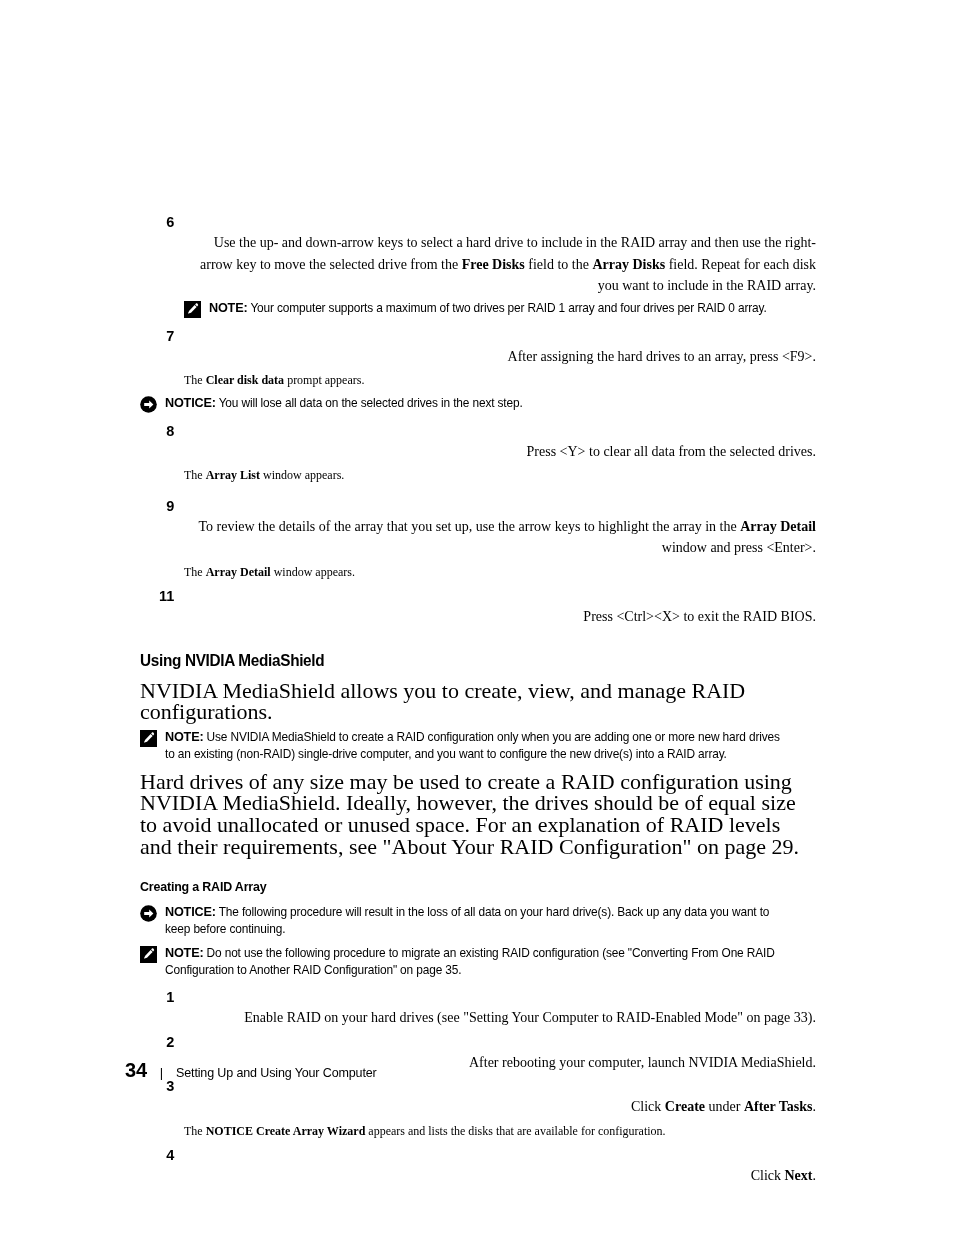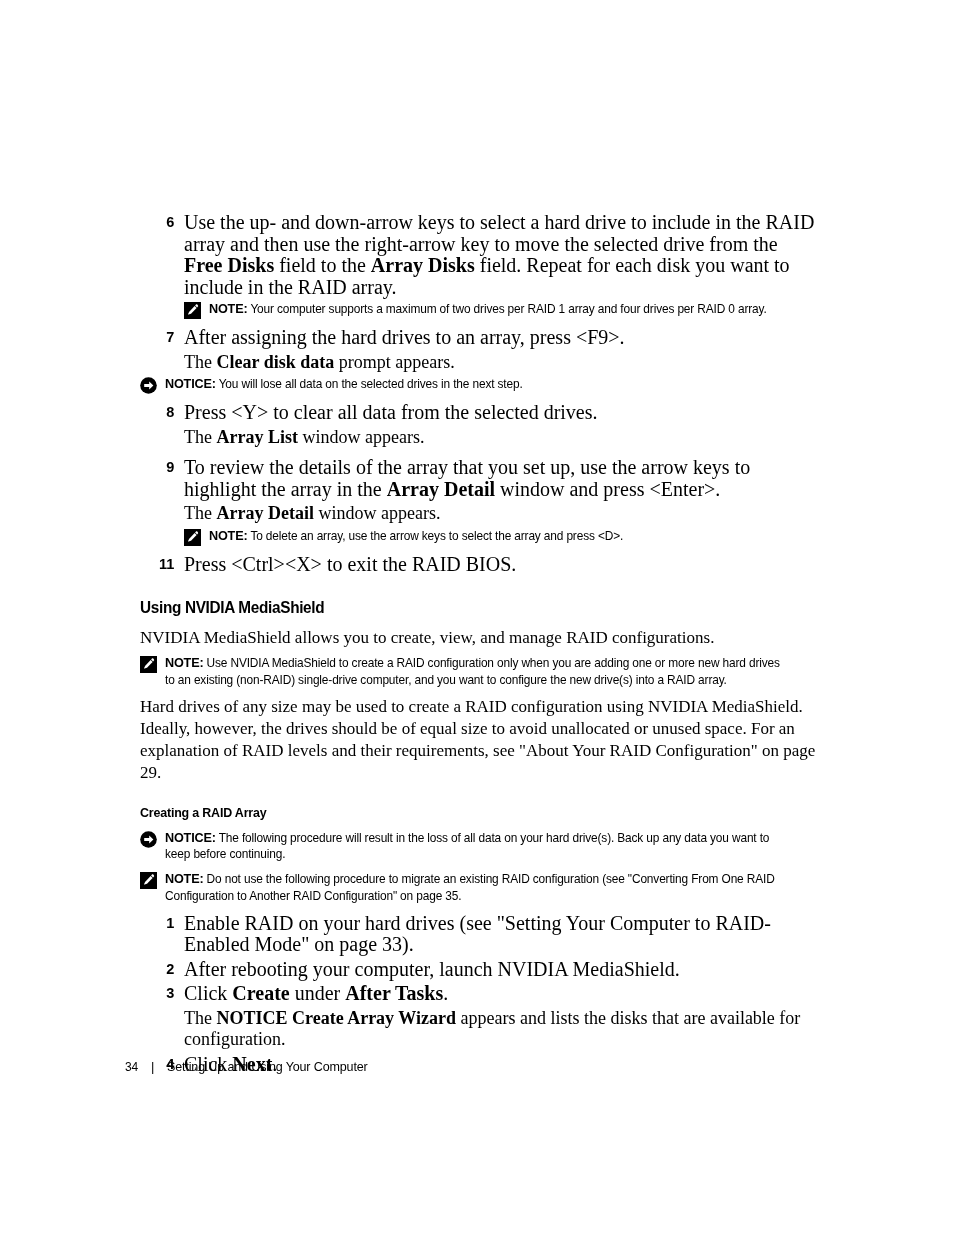--- a/index.html
+++ b/index.html
@@ -43,41 +43,42 @@
     text-align: right;
     padding-right: 10px;
     font-family: "Liberation Sans", "DejaVu Sans", sans-serif;
     font-weight: bold;
     font-size: 14.5px;
     line-height: 21.5px;
     letter-spacing: -0.2px;
   }
   .step-body {
     flex: 1 1 auto;
-    font-size: 20px;
+    font-size: 14px;
     line-height: 21.5px;
-    text-align: left;
+    text-align: right;
+    margin-top: 20px;
   }
   .step-body b,
   .sub b,
   .para b {
     font-weight: bold;
   }
 
   
   .sub {
     margin-left: 44px;
-    font-size: 18px;
+    font-size: 12px;
     line-height: 21.5px;
     margin-bottom: 3px;
   }
 
   
   .para {
-    font-size: 17px;
+    font-size: 22px;
     line-height: 21.8px;
     margin: 0 0 6px 0;
   }
 
   
   h2.heading {
     font-family: "Liberation Sans", "DejaVu Sans", sans-serif;
     font-weight: bold;
     font-size: 16.5px;
     line-height: 20px;
@@ -142,22 +143,22 @@
   
   .footer {
     position: absolute;
     left: 125px;
     top: 1059px;
     display: flex;
     align-items: baseline;
     font-family: "Liberation Sans", "DejaVu Sans", sans-serif;
   }
   .footer .pgnum {
-    font-weight: normal;
-    font-size: 12px;
+    font-weight: bold;
+    font-size: 20px;
     letter-spacing: -0.2px;
     text-align: center;
   }
   .footer .sep {
     margin: 0 13px 0 13px;
     font-size: 13px;
     color: #000;
   }
   .footer .ftitle {
     font-size: 13.2px;
@@ -210,31 +211,20 @@
       <div class="step-body">Press &lt;Y&gt; to clear all data from the selected drives.</div>
     </div>
     <div class="sub"><span>The </span><b>Array List</b><span> window appears.</span></div>
 
     <div class="step" style="margin-top:9px;">
       <div class="step-num">9</div>
       <div class="step-body"><span>To review the details of the array that you set up, use the arrow keys to highlight the array in the </span><b>Array Detail</b><span> window and press &lt;Enter&gt;.</span></div>
     </div>
     <div class="sub"><span>The </span><b>Array Detail</b><span> window appears.</span></div>
 
-    <div class="admon indented">
-      <span class="ic icon-note">
-        <svg width="17" height="17" viewBox="0 0 17 17">
-          <rect x="0" y="0" width="17" height="17" fill="#000"></rect>
-          <path d="M4.2 12.6 L5.0 9.9 L10.6 4.0 L12.6 5.9 L7.0 11.8 Z" fill="#fff"></path>
-          <path d="M4.2 12.6 L5.6 12.1 L4.7 11.2 Z" fill="#fff"></path>
-          <path d="M11.1 3.4 L12.0 2.5 C12.4 2.1 13.0 2.2 13.3 2.6 L14.0 3.4 C14.3 3.8 14.2 4.3 13.9 4.6 L13.1 5.4 Z" fill="#fff"></path>
-        </svg>
-      </span>
-      <span class="atext"><span class="alabel">NOTE:</span> <span>To delete an array, use the arrow keys to select the array and press &lt;D&gt;.</span></span>
-    </div>
 
 
     <div class="step">
       <div class="step-num">11</div>
       <div class="step-body">Press &lt;Ctrl&gt;&lt;X&gt; to exit the RAID BIOS.</div>
     </div>
 
     <h2 class="heading">Using NVIDIA MediaShield</h2>
 
     <p class="para">NVIDIA MediaShield allows you to create, view, and manage RAID configurations.</p>

